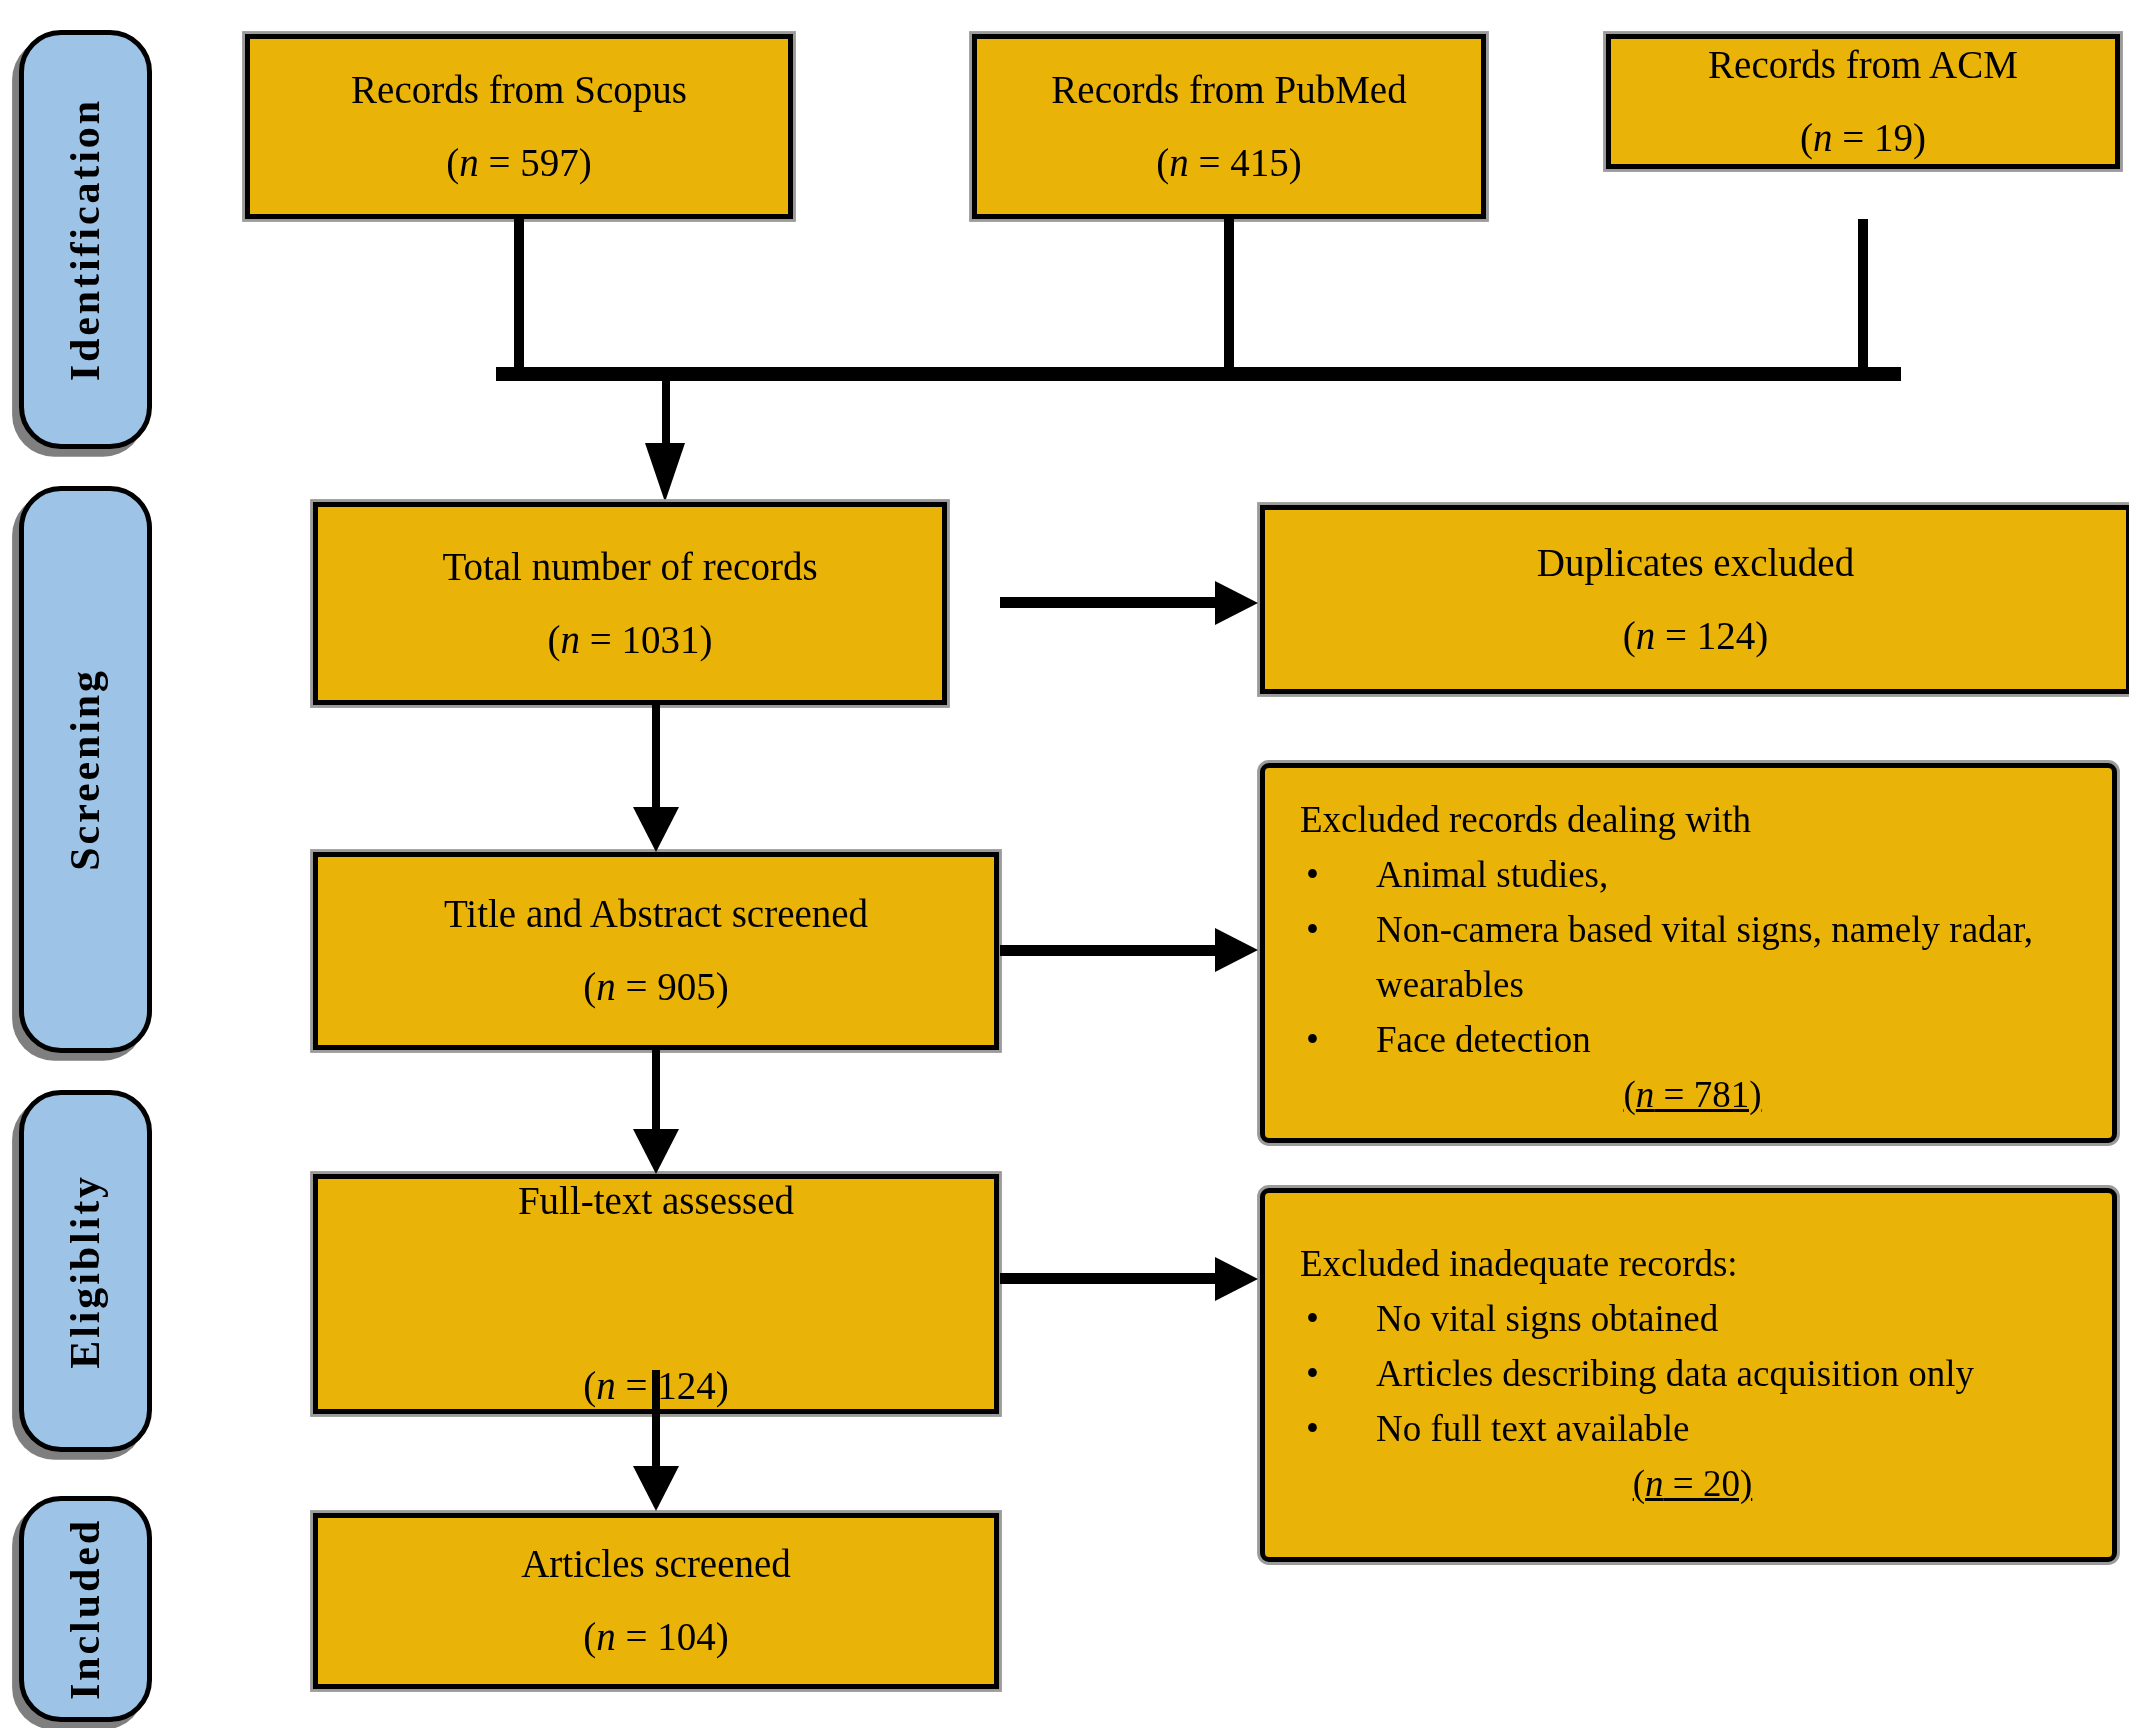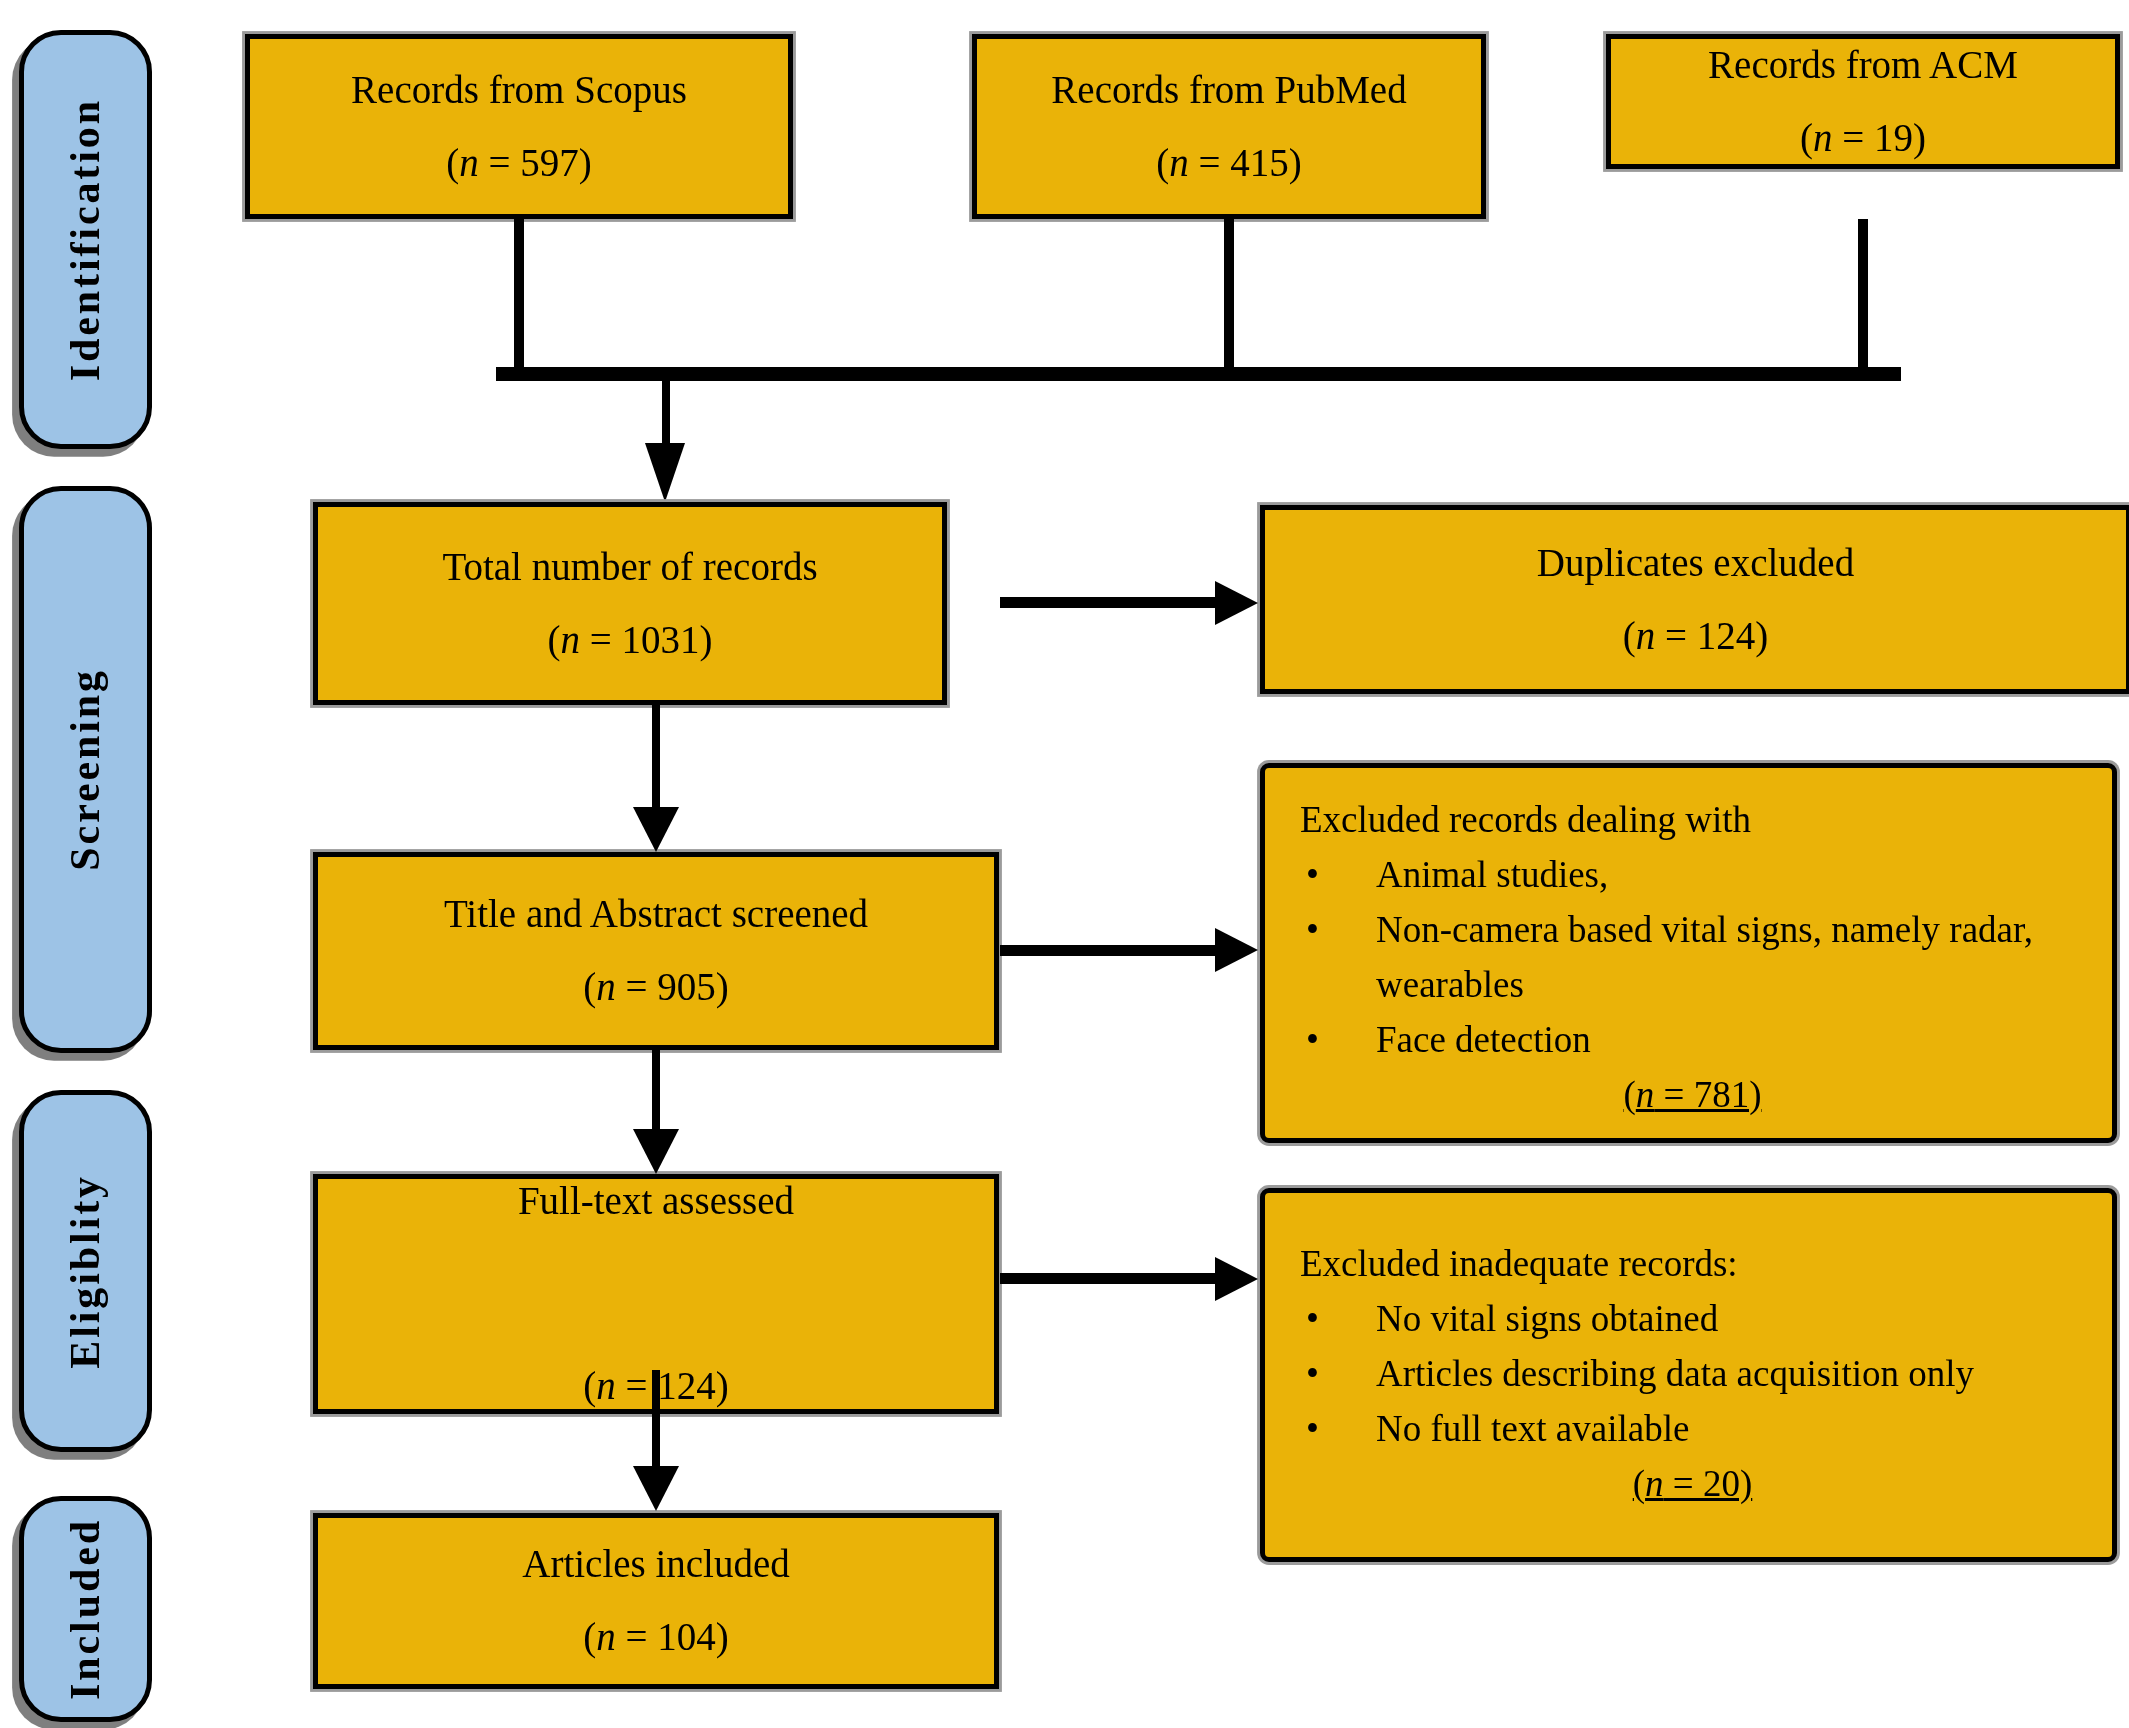--- a/index.html
+++ b/index.html
@@ -120,21 +120,21 @@
     <div>Title and Abstract screened</div>
     <div><span>(</span><span class="nvar">n</span><span> = 905)</span></div>
   </div>
 
   <div class="wbox cbox" style="left:313px; top:1174px; width:686px; height:240px;justify-content:space-between;">
     <div>Full-text assessed</div>
     <div><span>(</span><span class="nvar">n</span><span> = 124)</span></div>
   </div>
 
   <div class="wbox cbox" style="left:313px; top:1513px; width:686px; height:176px;">
-    <div>Articles included</div>
+    <div>Articles screened</div>
     <div><span>(</span><span class="nvar">n</span><span> = 104)</span></div>
   </div>
 
   <div class="line" style="left:652px; top:705px; width:7.8px; height:104px;"></div>
   <div class="tri tri-down-big" style="left:633px; top:807px;"></div>
 
   <div class="line" style="left:652px; top:1050px; width:7.8px; height:81px;"></div>
   <div class="tri tri-down-big" style="left:633px; top:1129px;"></div>
 
   <div class="line" style="left:652px; top:1370px; width:7.8px; height:97px;"></div>

